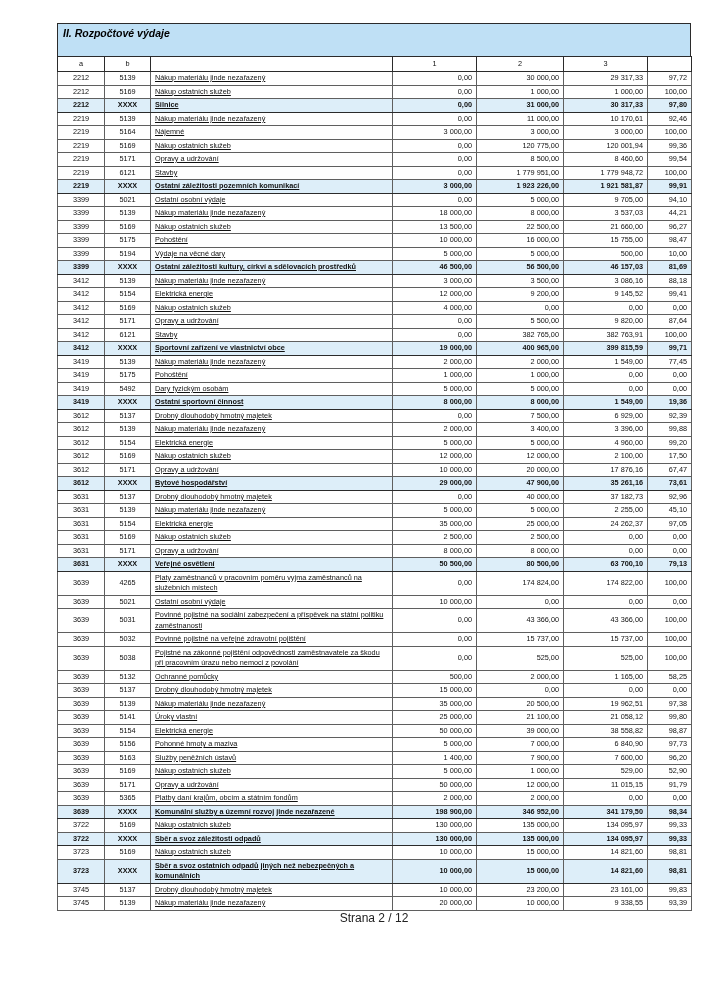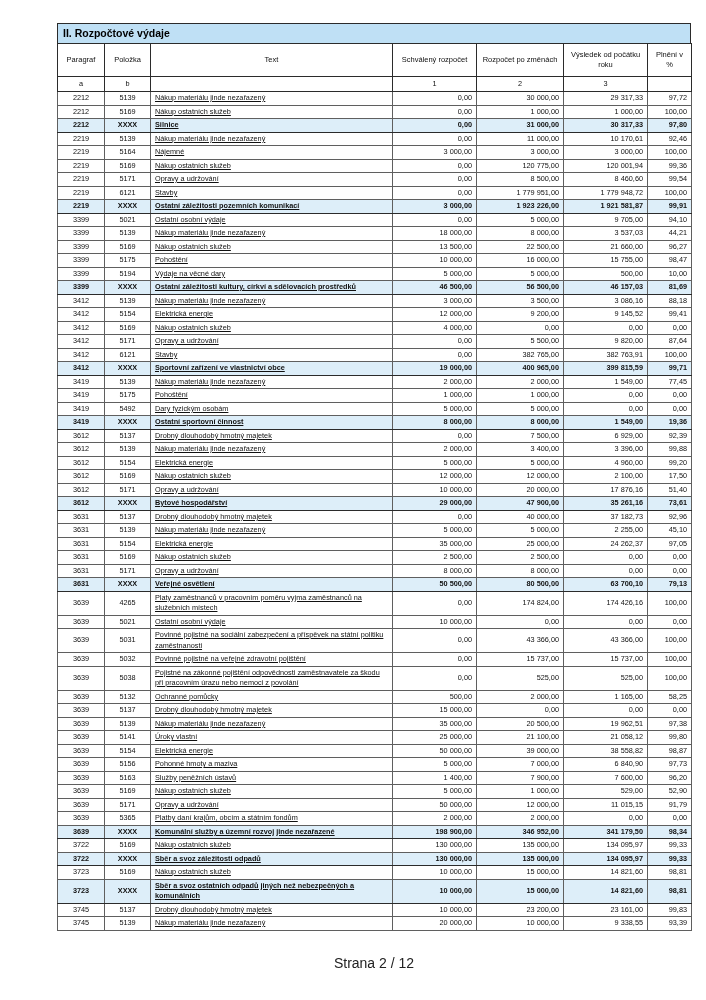--- a/index.html
+++ b/index.html
@@ -9,23 +9,23 @@
     --border-dark:#2b2b2b;
   }
   html,body{margin:0;padding:0;}
   body{
     width:706px;height:1000px;background:#ffffff;
     font-family:"Liberation Sans", sans-serif;color:#111;
     position:relative;
   }
   .page{position:absolute;left:57px;top:23px;width:634px;}
   .titlebar{
-    box-sizing:border-box;height:21px;line-height:19px;
+    box-sizing:border-box;height:34px;line-height:19px;
     background:var(--title-bg);border:1px solid var(--border-dark);
-    font-weight:bold;font-size:10.5px;padding-left:5px;color:#000;
+    font-weight:bold;font-size:10.5px;padding-left:5px;color:#000;font-style:italic;
   }
   table{
     width:634px;border-collapse:collapse;table-layout:fixed;
     font-size:7.3px;margin-top:-1px;border:1px solid var(--border-dark);
   }
   th,td{
     border:1px solid var(--border);
     padding:1px 4px;box-sizing:border-box;
     overflow:hidden;vertical-align:middle;
     line-height:10.5px;
@@ -38,50 +38,41 @@
   tr.subheader td{
     text-align:center;height:15px;border-color:var(--border-dark);
   }
   td.par,td.pol{text-align:center;}
   td.text{text-align:left;text-decoration:underline;}
   td.num{text-align:right;white-space:nowrap;}
   tbody tr{height:13.5px;}
   tbody tr.summary{background:var(--summary-bg);font-weight:bold;}
   tbody tr.summary td{border-top-color:var(--border-dark);border-bottom-color:var(--border-dark);}
   .footer{
-    margin-top:24px;text-align:center;font-size:14px;color:#222;
+    text-align:center;font-size:12px;color:#222;
   }
 </style>
 </head>
 <body>
 
 <div class="page">
 
   <div class="titlebar">II. Rozpočtové výdaje</div>
 
   <table>
     <colgroup>
       <col style="width:47px">
       <col style="width:46px">
       <col style="width:242px">
       <col style="width:84px">
       <col style="width:87px">
       <col style="width:84px">
       <col style="width:44px">
     </colgroup>
     <thead>
-      <tr>
-        <th>Paragraf</th>
-        <th>Položka</th>
-        <th>Text</th>
-        <th>Schválený rozpočet</th>
-        <th>Rozpočet po změnách</th>
-        <th>Výsledek od počátku roku</th>
-        <th>Plnění v %</th>
-      </tr>
       <tr class="subheader">
         <td>a</td>
         <td>b</td>
         <td></td>
         <td>1</td>
         <td>2</td>
         <td>3</td>
         <td></td>
       </tr>
     </thead>
@@ -347,21 +338,21 @@
           <td class="num">2 100,00</td>
           <td class="num">17,50</td>
         </tr>
         <tr>
           <td class="par">3612</td>
           <td class="pol">5171</td>
           <td class="text">Opravy a udržování</td>
           <td class="num">10 000,00</td>
           <td class="num">20 000,00</td>
           <td class="num">17 876,16</td>
-          <td class="num">51,40</td>
+          <td class="num">67,47</td>
         </tr>
         <tr class="summary">
           <td class="par">3612</td>
           <td class="pol">XXXX</td>
           <td class="text">Bytové hospodářství</td>
           <td class="num">29 000,00</td>
           <td class="num">47 900,00</td>
           <td class="num">35 261,16</td>
           <td class="num">73,61</td>
         </tr>
@@ -418,21 +409,21 @@
           <td class="num">80 500,00</td>
           <td class="num">63 700,10</td>
           <td class="num">79,13</td>
         </tr>
         <tr>
           <td class="par">3639</td>
           <td class="pol">4265</td>
           <td class="text">Platy zaměstnanců v pracovním poměru vyjma zaměstnanců na služebních místech</td>
           <td class="num">0,00</td>
           <td class="num">174 824,00</td>
-          <td class="num">174 426,16</td>
+          <td class="num">174 822,00</td>
           <td class="num">100,00</td>
         </tr>
         <tr>
           <td class="par">3639</td>
           <td class="pol">5021</td>
           <td class="text">Ostatní osobní výdaje</td>
           <td class="num">10 000,00</td>
           <td class="num">0,00</td>
           <td class="num">0,00</td>
           <td class="num">0,00</td>

